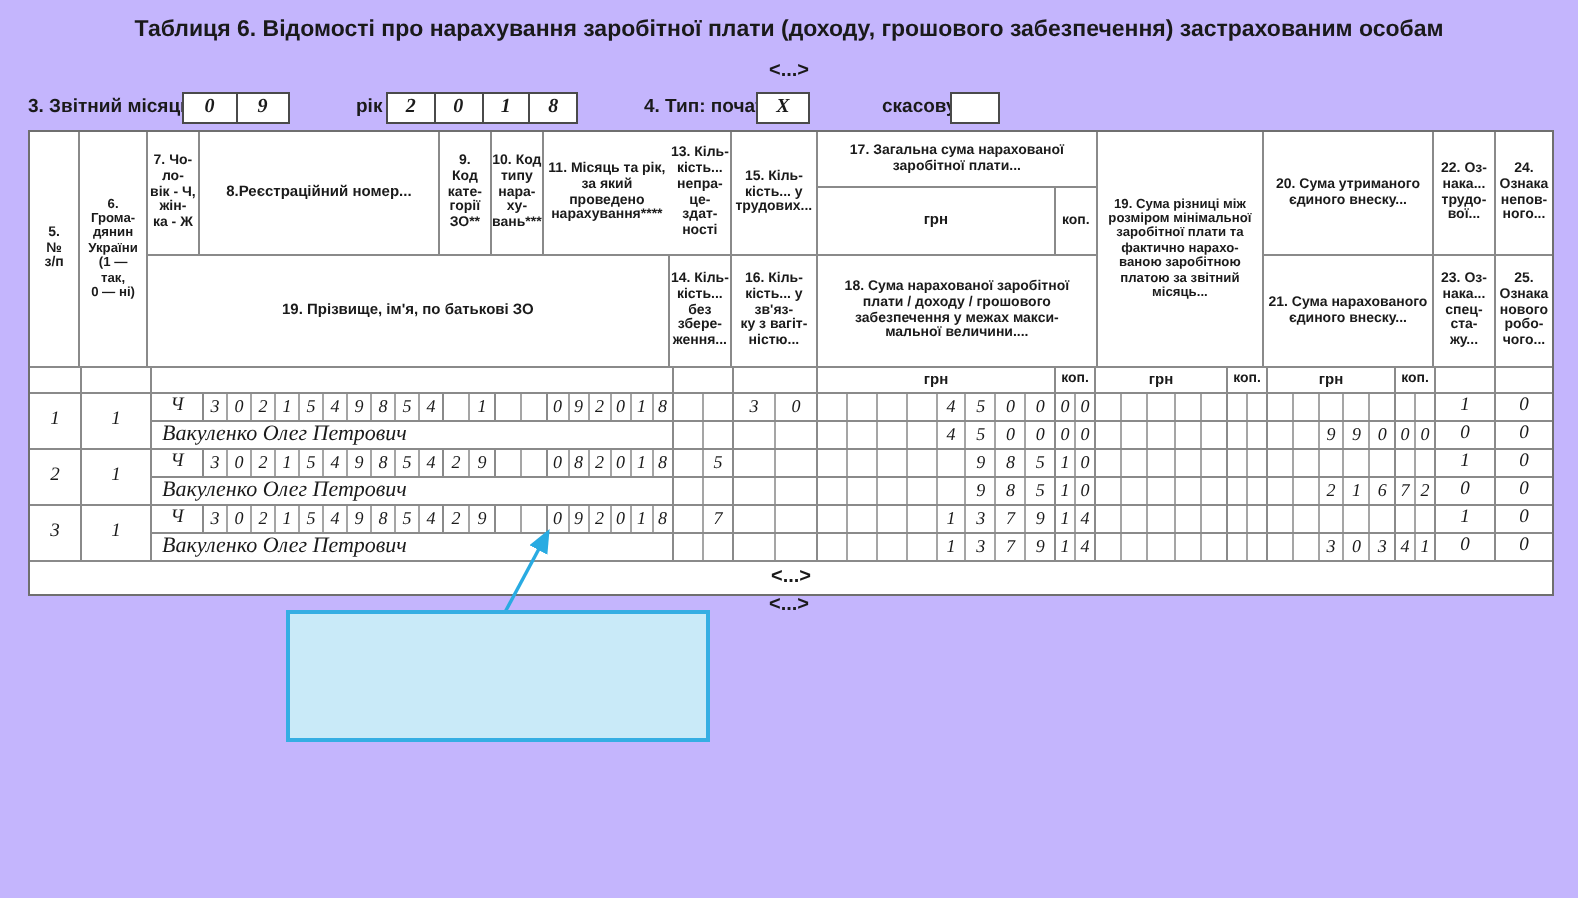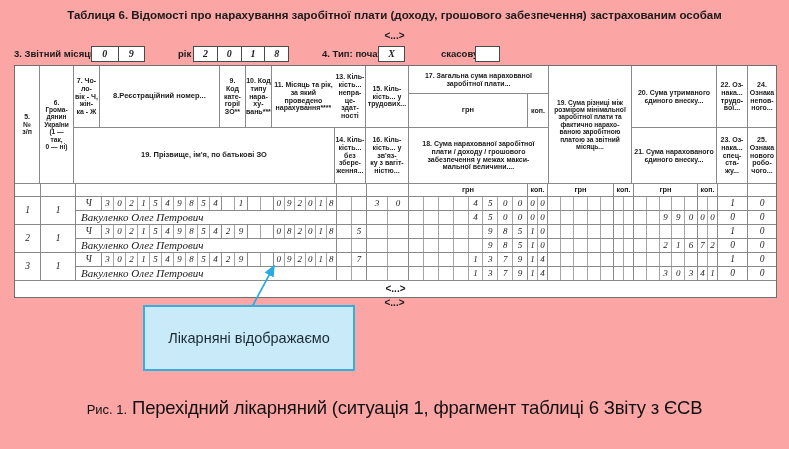--- a/index.html
+++ b/index.html
@@ -1,16 +1,16 @@
 <!DOCTYPE html>
 <html><head>
 <meta charset="utf-8">
 <style>
   html,body{margin:0;padding:0;background:#fff;}
-  .sheet{position:relative;width:789px;height:449px;background:#fca5a5;overflow:hidden;
+  .sheet{position:relative;width:789px;height:449px;background:#c4b5fd;overflow:hidden;
          font-family:"Liberation Sans",sans-serif;color:#1a1a1a;}
   .title{position:absolute;top:9px;left:0;width:100%;text-align:center;
          font-size:11.5px;font-weight:bold;}
   .ell{position:absolute;font-size:10px;font-weight:bold;letter-spacing:0px;}
   .ell-top{top:30px;left:0;width:100%;text-align:center;}
   .ell-bottom{top:297px;left:0;width:100%;text-align:center;}
   .formrow{position:absolute;top:46px;left:0;width:100%;height:16px;font-size:9.5px;font-weight:bold;}
   .flabel{position:absolute;top:2px;}
   .fbox{position:absolute;top:0;height:14px;border:1.5px solid #4a4a4a;display:flex;background:#fff;}
   .fbox .dc{flex:1;border-left:1.5px solid #4a4a4a;text-align:center;
@@ -630,23 +630,18 @@
   <svg class="arrow" width="48" height="56">
     <defs>
       <marker id="ah" markerWidth="8" markerHeight="8" refX="6" refY="3" orient="auto">
         <path d="M0,0 L7,3 L0,6 z" fill="#29abe2"></path>
       </marker>
     </defs>
     <line x1="12" y1="49" x2="34" y2="8" stroke="#29abe2" stroke-width="1.7" marker-end="url(#ah)"></line>
   </svg>
 
   <div class="callout">
-    <span>Лікарняні відображаємо</span>
   </div>
 
   <div class="caption">
-    <div class="capline">
-      <span class="cappfx">Рис. 1.</span>
-      <span>Перехідний лікарняний (ситуація 1, фрагмент таблиці 6 Звіту з ЄСВ</span>
-    </div>
   </div>
 
 </div>
 
 </body></html>

